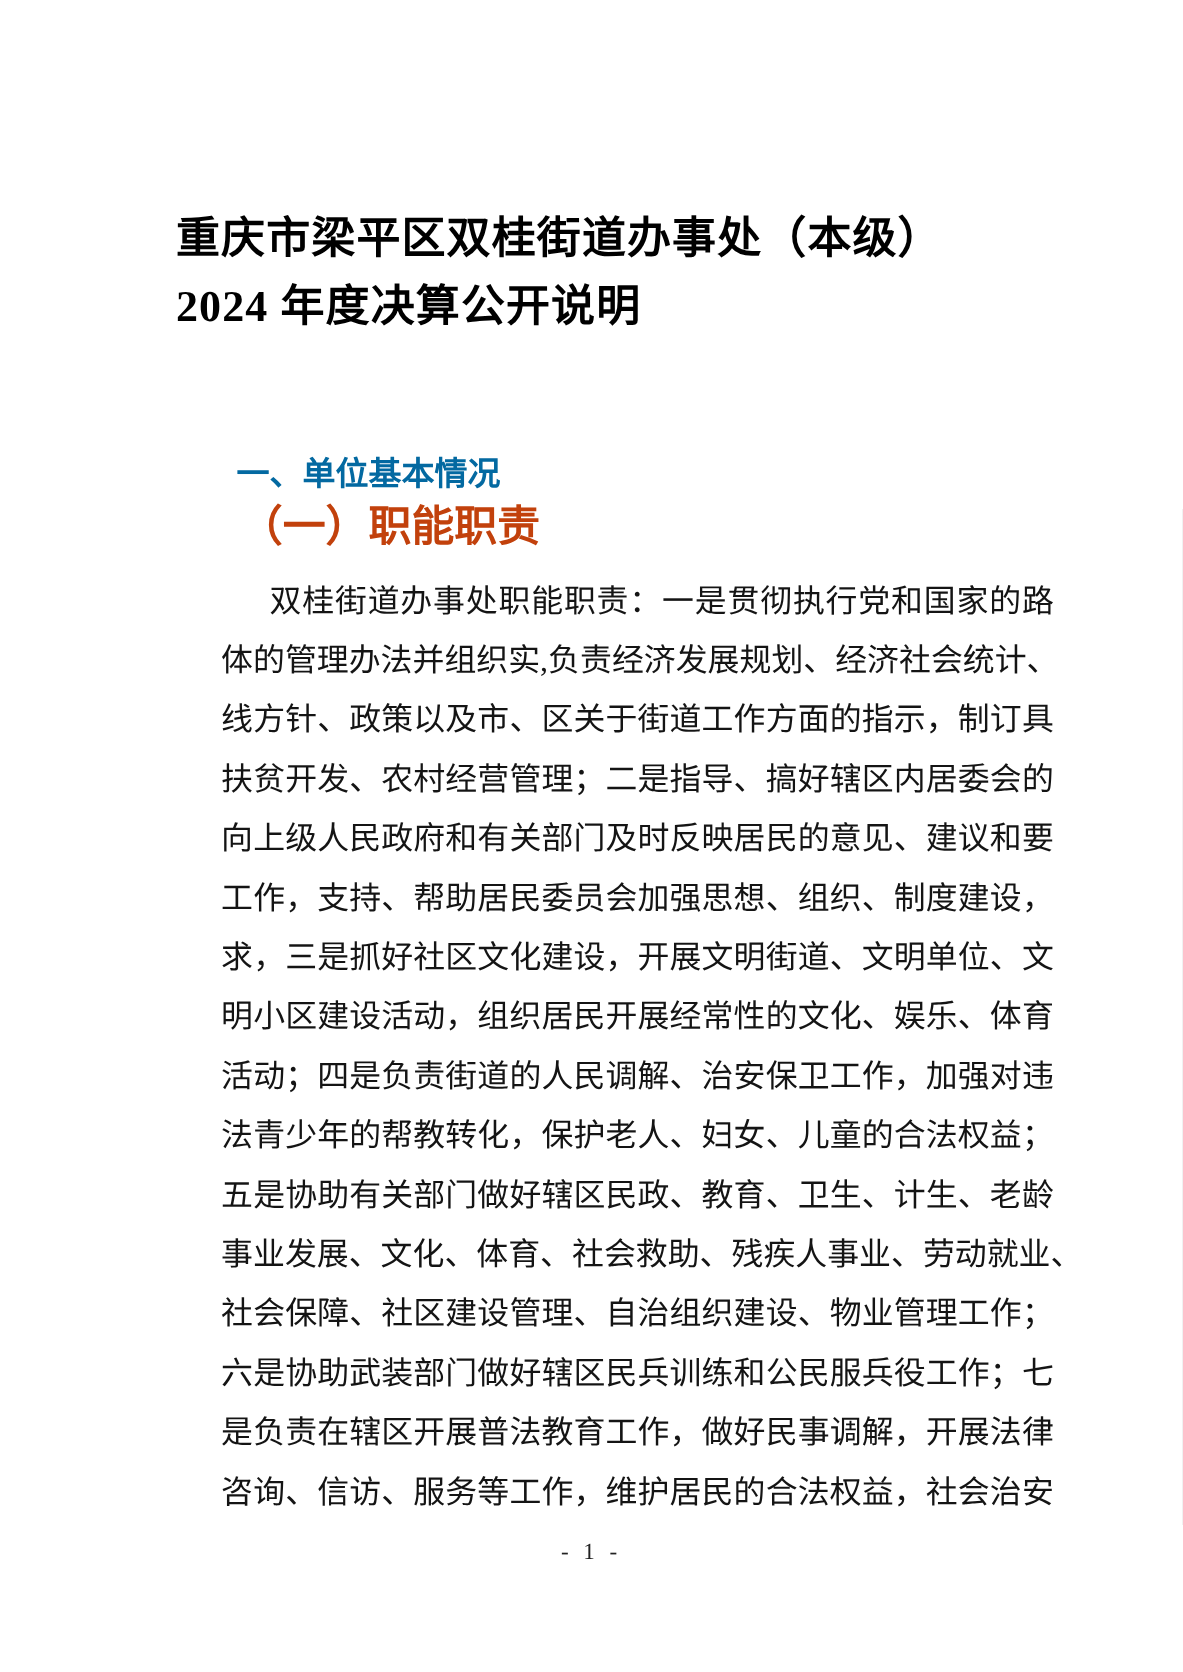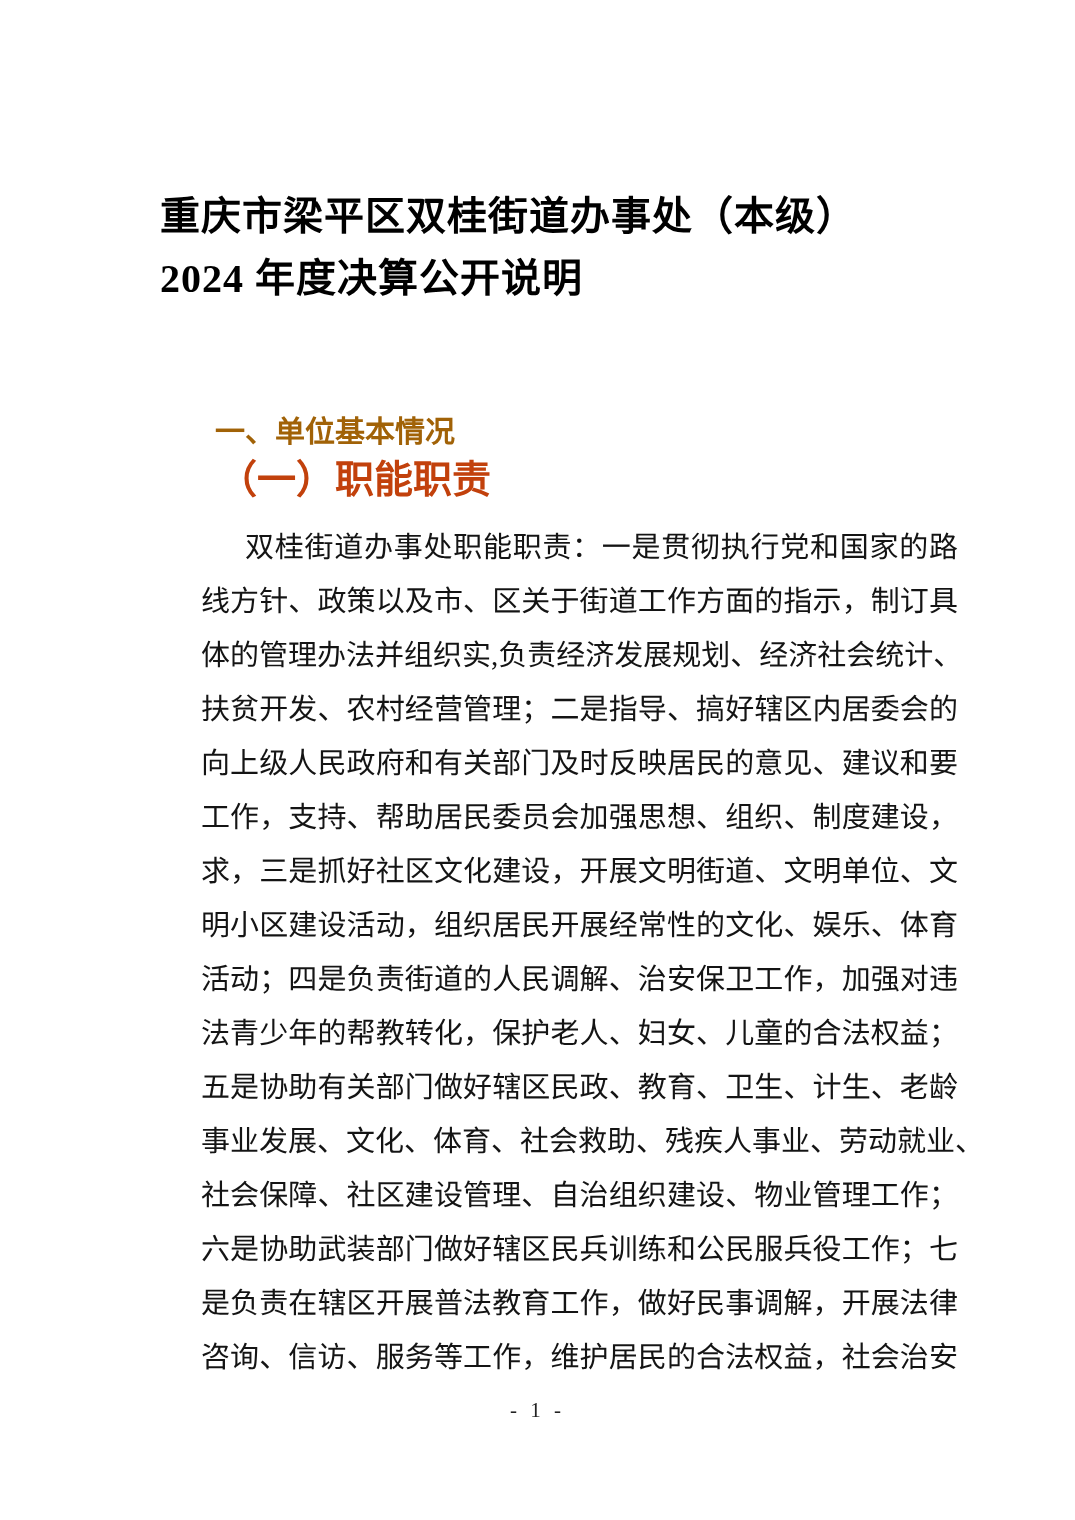--- a/index.html
+++ b/index.html
@@ -38,21 +38,21 @@
   .section-heading {
     position: absolute;
     top: 413px;
     left: 0;
     width: 100%;
     font-family: "Liberation Sans", sans-serif;
     font-weight: 900;
     font-size: 30px;
     line-height: 38px;
     text-indent: 55px;
-    color: #a16207;
+    color: #0369a1;
   }
   .subsection-heading {
     position: absolute;
     top: 461px;
     left: 0;
     width: 100%;
     font-family: "Liberation Serif", serif;
     font-weight: 700;
     font-size: 39px;
     line-height: 38px;
@@ -102,22 +102,22 @@
       <div>重庆市梁平区双桂街道办事处（本级）</div>
       <div>2024 年度决算公开说明</div>
     </div>
 
     <div class="section-heading">一、单位基本情况</div>
 
     <div class="subsection-heading">（一）职能职责</div>
 
     <div class="body-block">
       <div class="body-line first-line">双桂街道办事处职能职责：一是贯彻执行党和国家的路</div>
+      <div class="body-line">体的管理办法并组织实,负责经济发展规划、经济社会统计、</div>
       <div class="body-line">线方针、政策以及市、区关于街道工作方面的指示，制订具</div>
-      <div class="body-line">体的管理办法并组织实,负责经济发展规划、经济社会统计、</div>
       <div class="body-line">扶贫开发、农村经营管理；二是指导、搞好辖区内居委会的</div>
       <div class="body-line">向上级人民政府和有关部门及时反映居民的意见、建议和要</div>
       <div class="body-line">工作，支持、帮助居民委员会加强思想、组织、制度建设，</div>
       <div class="body-line">求，三是抓好社区文化建设，开展文明街道、文明单位、文</div>
       <div class="body-line">明小区建设活动，组织居民开展经常性的文化、娱乐、体育</div>
       <div class="body-line">活动；四是负责街道的人民调解、治安保卫工作，加强对违</div>
       <div class="body-line">法青少年的帮教转化，保护老人、妇女、儿童的合法权益；</div>
       <div class="body-line">五是协助有关部门做好辖区民政、教育、卫生、计生、老龄</div>
       <div class="body-line">事业发展、文化、体育、社会救助、残疾人事业、劳动就业、</div>
       <div class="body-line">社会保障、社区建设管理、自治组织建设、物业管理工作；</div>

